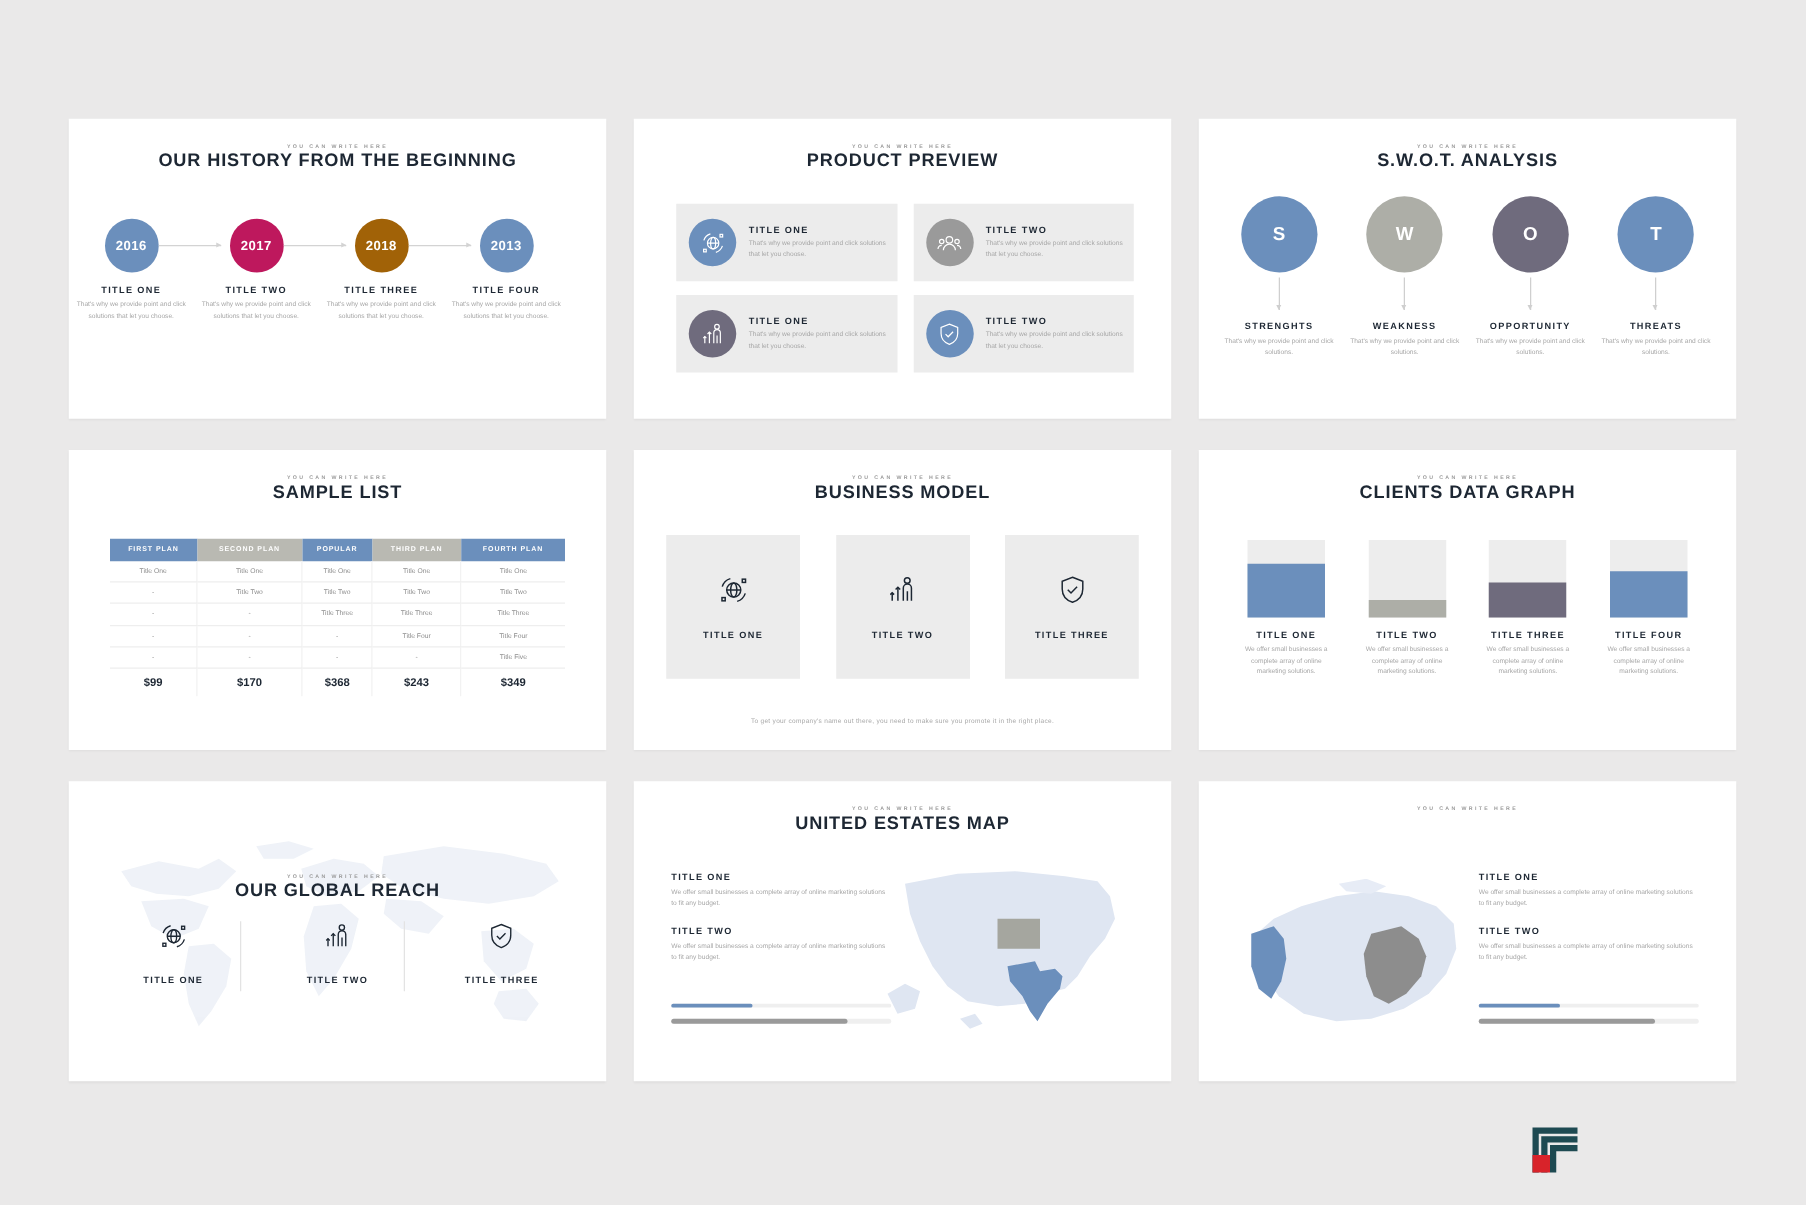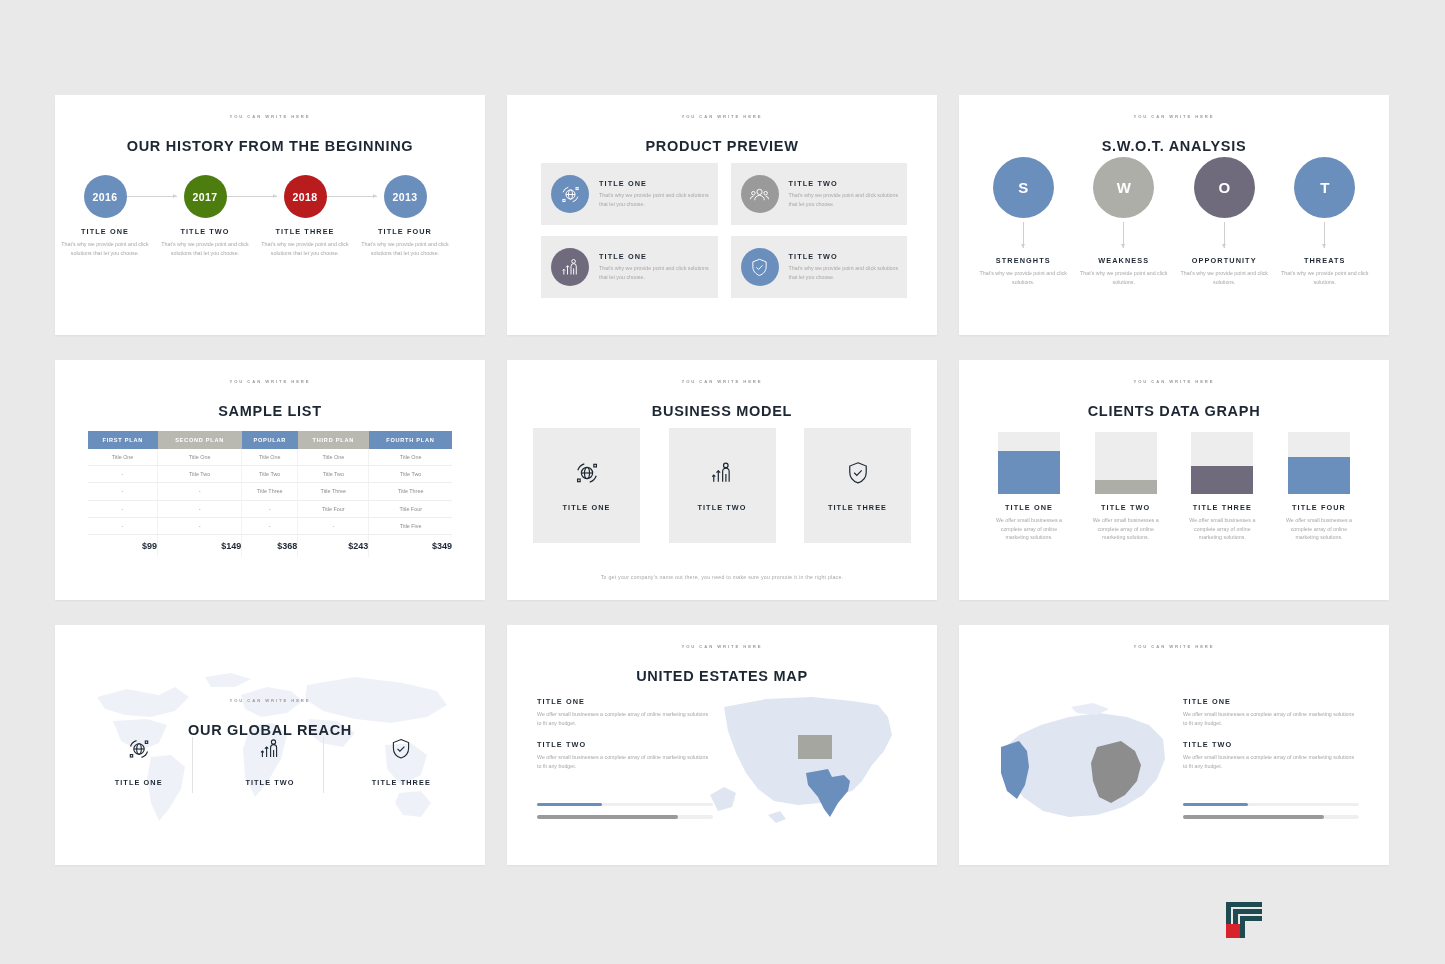--- a/index.html
+++ b/index.html
@@ -33,21 +33,21 @@
     font-weight:700;
     margin-top:19px;
     text-transform:uppercase;
   }
   .title{
     text-align:center;
     font-size:14.5px;
     font-weight:700;
     letter-spacing:.7px;
     color:#1d2733;
-    margin-top:19px;
+    margin-top:2px;
     text-transform:uppercase;
   }
   .sub-title{
     font-size:7.3px;font-weight:700;letter-spacing:1.1px;color:#1d2733;text-transform:uppercase;
   }
   .body-text{
     font-size:5.3px;line-height:1.62;color:#a7a7a7;
   }
 
   
@@ -102,21 +102,21 @@
   .tbl th{
     font-size:5.6px;font-weight:700;letter-spacing:.75px;color:#fff;
     padding:6px 0;text-align:center;text-transform:uppercase;
   }
   .tbl td{
     font-size:5.4px;color:#8d8d8d;text-align:center;padding:5.1px 0;
     border-bottom:1px solid #eeeeee;border-right:1px solid #f2f2f2;
   }
   .tbl td:last-child{border-right:none;}
   .tbl tr.price td{
-    font-size:9px;font-weight:700;color:#1d2733;border-bottom:none;padding:6px 0;text-align:right;
+    font-size:9px;font-weight:700;color:#1d2733;border-bottom:none;padding:6px 0;
   }
 
   
   .bm-wrap{position:absolute;left:26px;right:26px;top:68px;display:flex;justify-content:space-between;}
   .bm-card{
     width:107px;height:115px;background:#ececec;
     display:flex;flex-direction:column;align-items:center;justify-content:center;
   }
   .bm-card .sub-title{margin-top:13px;}
   .bm-foot{
@@ -166,28 +166,28 @@
     <div class="tl-wrap">
 
       <div class="tl-col">
         <div class="tl-circle" style="background:#6b8fbc">2016</div>
         <div class="tl-line"></div>
         <div class="sub-title">TITLE ONE</div>
         <div class="body-text">That's why we provide point and click solutions that let you choose.</div>
       </div>
 
       <div class="tl-col">
-        <div class="tl-circle" style="background:#4d7c0f">2017</div>
+        <div class="tl-circle" style="background:#be185d">2017</div>
         <div class="tl-line"></div>
         <div class="sub-title">TITLE TWO</div>
         <div class="body-text">That's why we provide point and click solutions that let you choose.</div>
       </div>
 
       <div class="tl-col">
-        <div class="tl-circle" style="background:#b91c1c">2018</div>
+        <div class="tl-circle" style="background:#a16207">2018</div>
         <div class="tl-line"></div>
         <div class="sub-title">TITLE THREE</div>
         <div class="body-text">That's why we provide point and click solutions that let you choose.</div>
       </div>
 
       <div class="tl-col">
         <div class="tl-circle" style="background:#6b8fbc">2013</div>
         <div class="sub-title">TITLE FOUR</div>
         <div class="body-text">That's why we provide point and click solutions that let you choose.</div>
       </div>
@@ -349,21 +349,21 @@
         </tr>
         <tr>
           <td>-</td>
           <td>-</td>
           <td>-</td>
           <td>-</td>
           <td>Title Five</td>
         </tr>
         <tr class="price">
           <td>$99</td>
-          <td>$149</td>
+          <td>$170</td>
           <td>$368</td>
           <td>$243</td>
           <td>$349</td>
         </tr>
       </tbody>
     </table>
   </div>
 
   <div class="slide">
     <div class="eyebrow">YOU CAN WRITE HERE</div>

